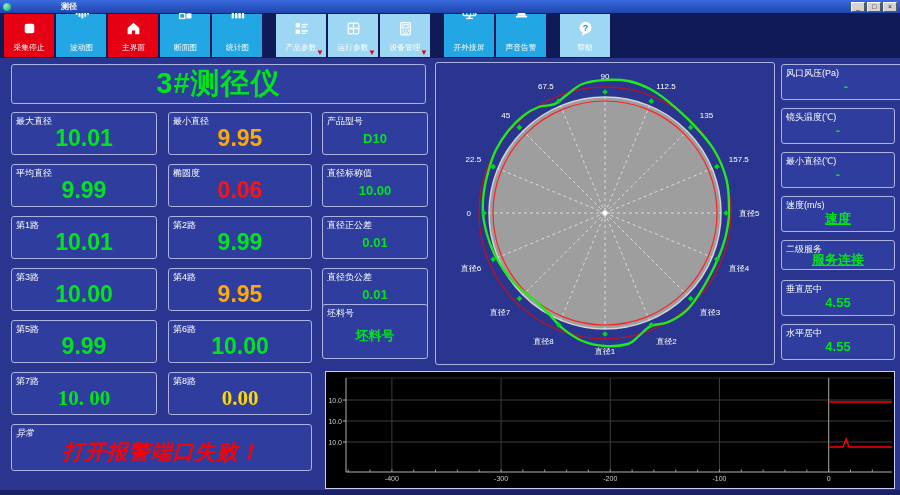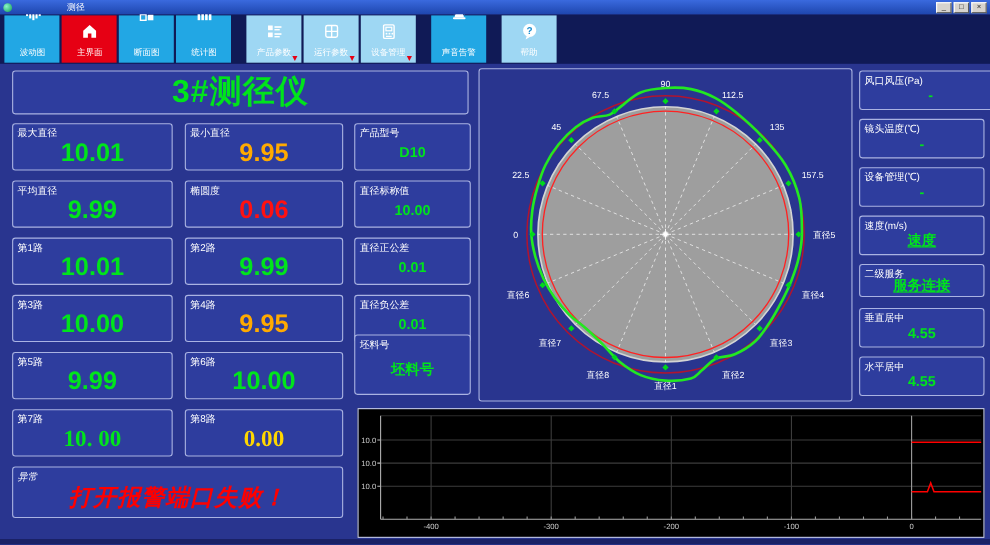--- a/index.html
+++ b/index.html
@@ -9,21 +9,21 @@
     font-family:"Liberation Sans",sans-serif;
     -webkit-font-smoothing:antialiased;
   }
   
   .titlebar{position:absolute;top:0;left:0;right:0;height:13px;
     background:linear-gradient(#3a6ade,#1e46ae);
     display:flex;align-items:center;padding:0 3px;z-index:9;}
   .app-icon{width:8px;height:8px;border-radius:50%;
     background:radial-gradient(circle at 35% 35%,#8cf5c8,#0a9a50);
     margin-right:3px;flex:none;}
-  .title-text{color:#fff;font-size:8px;font-weight:normal;line-height:10px;padding-left:47px;}
+  .title-text{color:#fff;font-size:8px;font-weight:bold;line-height:10px;padding-left:47px;}
   .win-controls{margin-left:auto;display:flex;gap:2px;}
   .win-btn{width:14px;height:10px;background:#d6d3ce;
     border:1px solid #fff;border-right-color:#5a5a5a;border-bottom-color:#5a5a5a;
     font-size:7px;line-height:7px;text-align:center;color:#222;cursor:pointer;box-sizing:border-box;}
   
   .toolbar{position:absolute;top:13px;left:0;right:0;height:45px;background:#101a56;
     display:flex;align-items:stretch;padding:1px 0 1px 4px;box-sizing:border-box;}
   .tb-btn{width:50px;display:flex;flex-direction:column;align-items:center;justify-content:flex-end;
     padding-bottom:3px;position:relative;margin-right:2px;cursor:pointer;box-sizing:border-box;}
   .tb-btn .ticon{flex:1;display:flex;align-items:center;justify-content:center;padding-top:2px;}
@@ -66,20 +66,28 @@
   <span class="app-icon"></span>
   <span class="title-text">测径</span>
   <span class="win-controls">
     <span class="win-btn">_</span>
     <span class="win-btn">□</span>
     <span class="win-btn">×</span>
   </span>
 </div>
 
 <div class="toolbar" id="toolbar">
+    <div class="tb-btn tb-red">
+      <span class="ticon">
+        <svg width="17" height="17" viewBox="0 0 16 16">
+          <rect x="3.5" y="3.5" width="9" height="9" rx="1.8" fill="#fff"></rect>
+        </svg>
+      </span>
+      <span class="tlabel">采集停止</span>
+    </div>
     <div class="tb-btn tb-cyan">
       <span class="ticon">
         <svg width="17" height="17" viewBox="0 0 16 16">
           <g fill="#fff">
             <rect x="2.5" y="6" width="1.8" height="4"></rect>
             <rect x="5.2" y="4" width="1.8" height="8"></rect>
             <rect x="7.9" y="2.5" width="1.8" height="11"></rect>
             <rect x="10.6" y="4" width="1.8" height="8"></rect>
             <rect x="13.3" y="6" width="1.8" height="4"></rect>
           </g>
@@ -157,20 +165,31 @@
           <circle cx="6" cy="10" r="0.8" fill="#fff"></circle>
           <circle cx="8.5" cy="10" r="0.8" fill="#fff"></circle>
           <circle cx="11" cy="10" r="0.8" fill="#fff"></circle>
           <rect x="5.5" y="11.8" width="5" height="1" fill="#fff"></rect>
         </svg>
       </span>
       <span class="tlabel">设备管理</span>
       <span class="tb-caret">▼</span>
     </div>
     <div class="tb-gap"></div>
+    <div class="tb-btn tb-cyan">
+      <span class="ticon">
+        <svg width="17" height="17" viewBox="0 0 16 16">
+          <rect x="2" y="3" width="12" height="8" rx="0.8" fill="none" stroke="#fff" stroke-width="1.2"></rect>
+          <path d="M2 5.6 H14 M2 8.2 H14 M5.5 3 V11 M9 3 V11 M12 3 V11" stroke="#fff" stroke-width="0.8"></path>
+          <rect x="7" y="11.5" width="2" height="1.5" fill="#fff"></rect>
+          <rect x="4.8" y="13" width="6.4" height="1.2" fill="#fff"></rect>
+        </svg>
+      </span>
+      <span class="tlabel">开外接屏</span>
+    </div>
     <div class="tb-btn tb-cyan">
       <span class="ticon">
         <svg width="17" height="17" viewBox="0 0 16 16">
           <path d="M4 11 a4 4.5 0 0 1 8 0 Z" fill="#fff"></path>
           <rect x="2.6" y="11" width="10.8" height="1.8" rx="0.9" fill="#fff"></rect>
           <path d="M8 2 V4 M3 3.8 L4.4 5.2 M13 3.8 L11.6 5.2 M1.8 7.5 L3.8 7.8 M14.2 7.5 L12.2 7.8" stroke="#fff" stroke-width="1.1" stroke-linecap="round"></path>
         </svg>
       </span>
       <span class="tlabel">声音告警</span>
     </div>
@@ -329,21 +348,21 @@
 <div id="rightcol">
     <div class="box" style="left: 781px; top: 64px; width: 130px; height: 36px;">
       <span class="blabel">风口风压(Pa)</span>
       <span class="bvalue v-small c-green">-</span>
     </div>
     <div class="box" style="left: 781px; top: 108px; width: 114px; height: 36px;">
       <span class="blabel">镜头温度(℃)</span>
       <span class="bvalue v-small c-green">-</span>
     </div>
     <div class="box" style="left: 781px; top: 152px; width: 114px; height: 36px;">
-      <span class="blabel">设备管理(℃)</span>
+      <span class="blabel">最小直径(℃)</span>
       <span class="bvalue v-small c-green">-</span>
     </div>
     <div class="box" style="left: 781px; top: 196px; width: 114px; height: 36px;">
       <span class="blabel">速度(m/s)</span>
       <span class="bvalue v-small c-green u-line">速度</span>
     </div>
     <div class="box" style="left: 781px; top: 240px; width: 114px; height: 30px;">
       <span class="blabel">二级服务</span>
       <span class="bvalue v-small c-green u-line">服务连接</span>
     </div>

